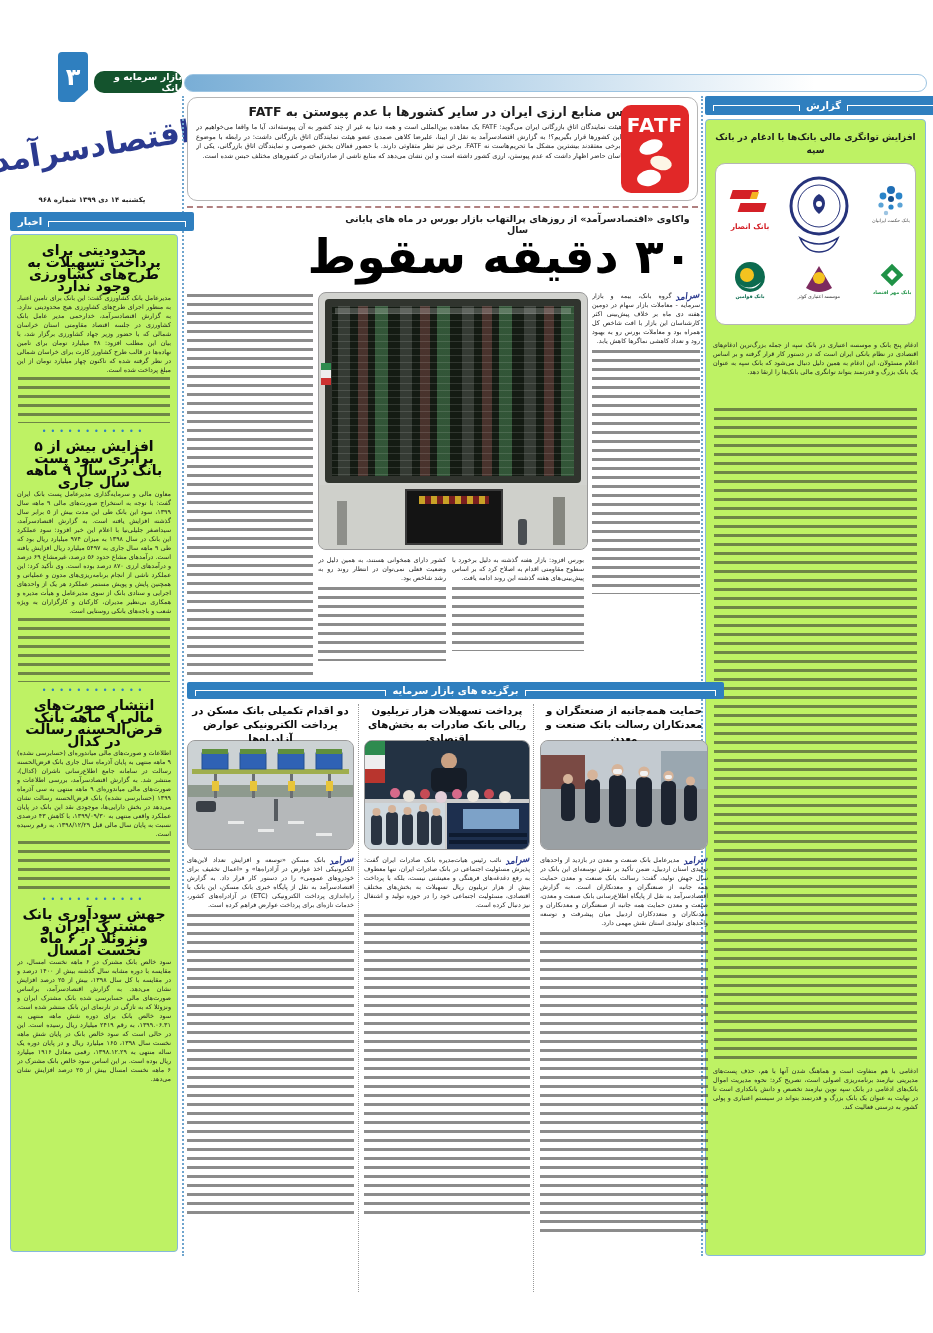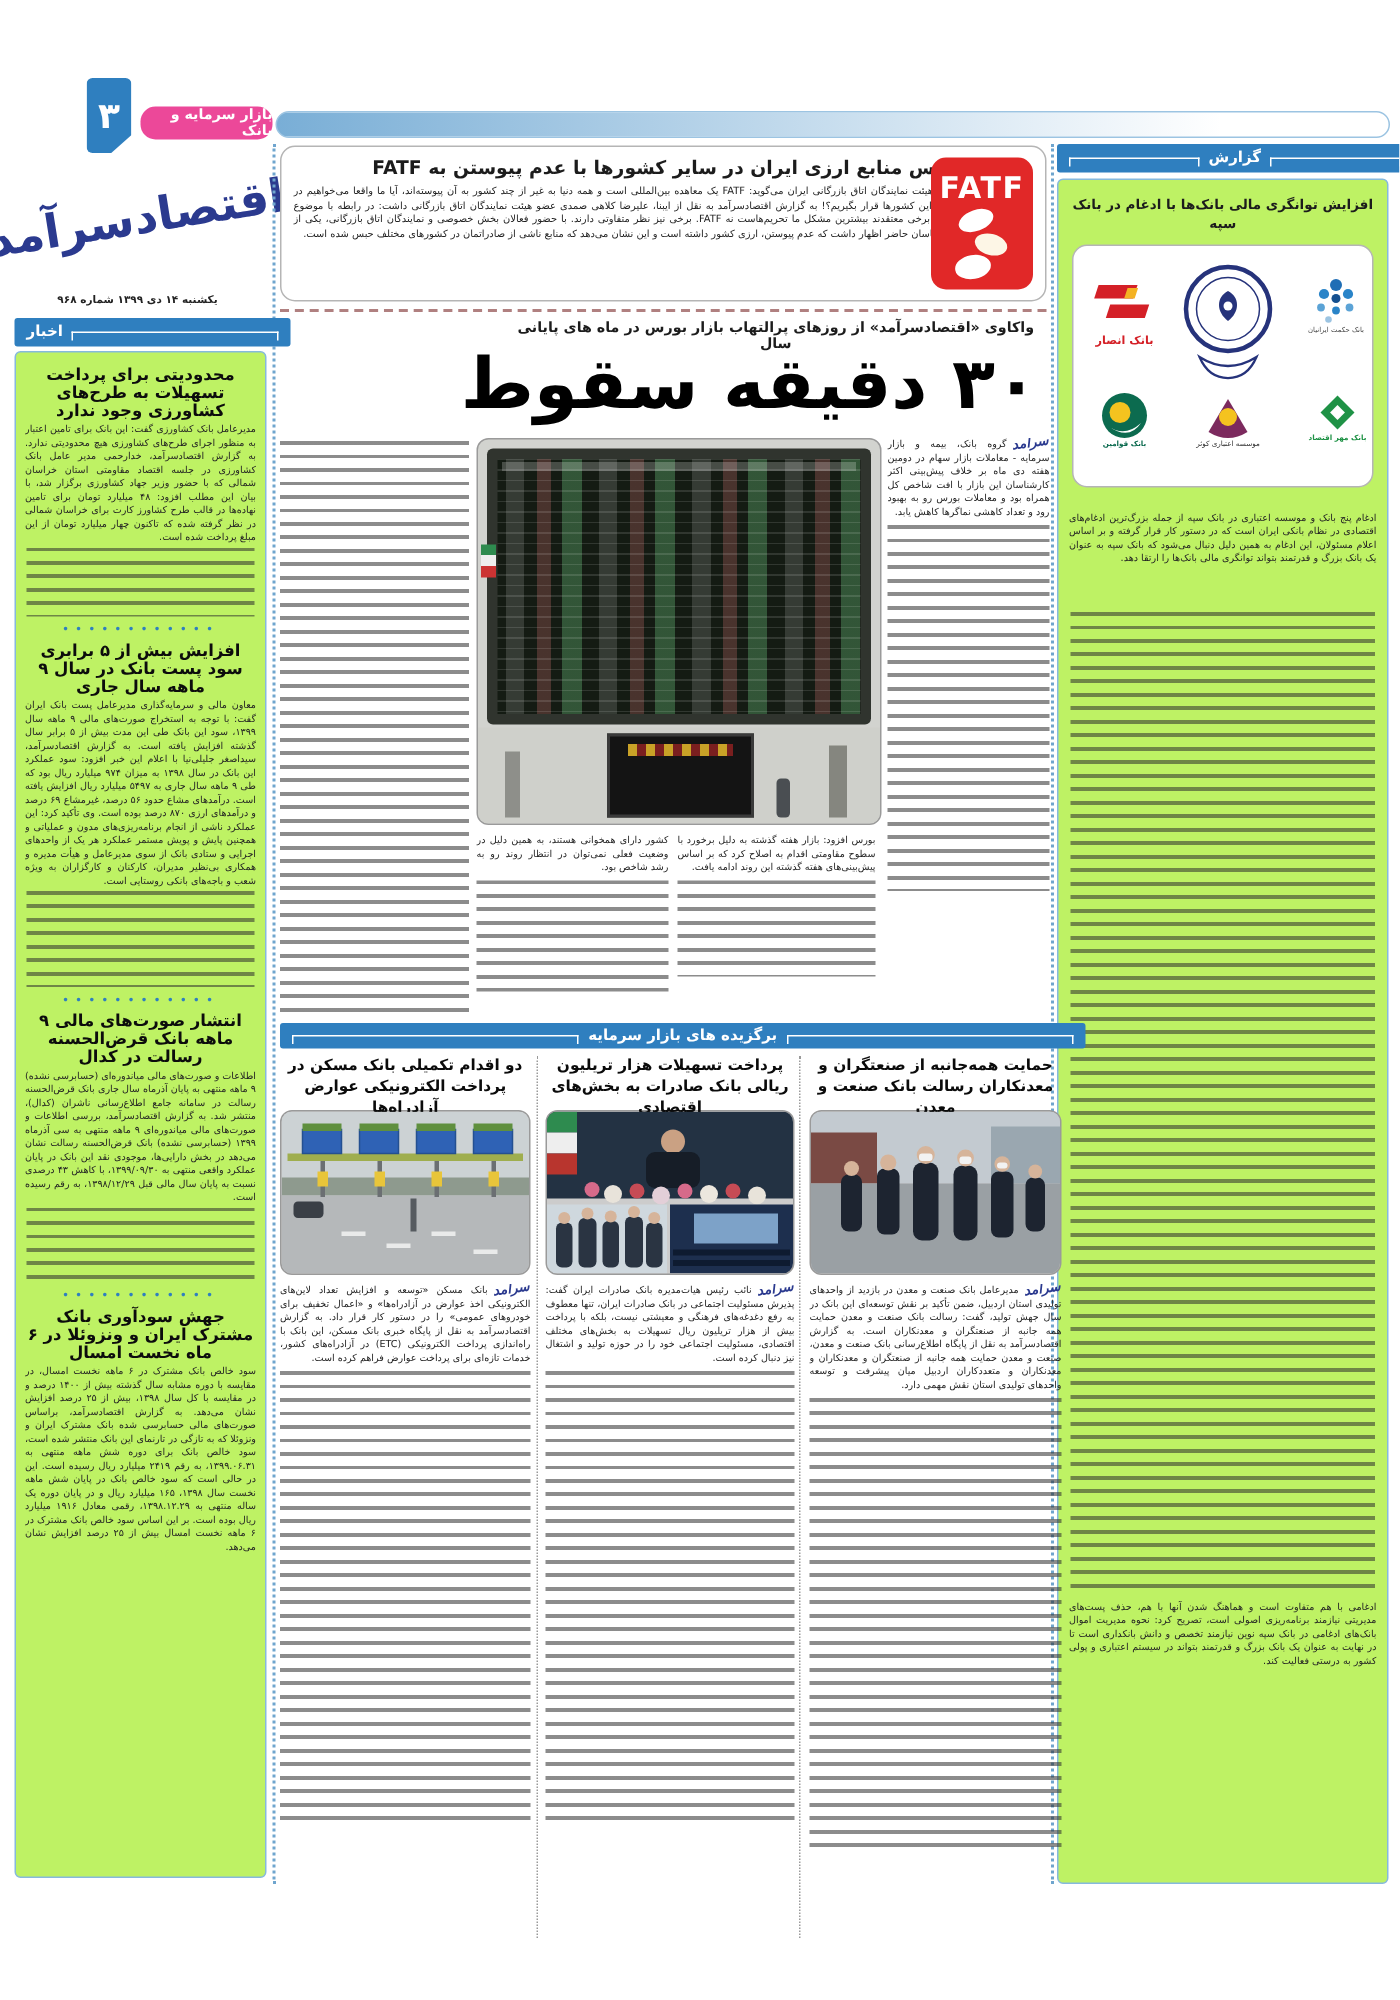--- a/index.html
+++ b/index.html
@@ -10,21 +10,21 @@
   .bar{display:flex;align-items:center;gap:6px;background:#2f7fbf;color:#fff;
        border-radius:2px;padding:0 8px;font-weight:bold;}
   .bar i{flex:1;height:5px;border:1.5px solid #fff;border-bottom:none;margin-top:5px;}
   .bar .t{white-space:nowrap;}
   
   .frame{border:1.5px solid #86b9dd;border-radius:4px;background:#bef264;}
   .gray-frame{border:1px solid #b5b5b5;border-radius:10px;background:#fff;}
   
   .body-tx{font-size:6.4px;line-height:9px;text-align:justify;color:#222;overflow:hidden;}
   .tx-fill{background:repeating-linear-gradient(180deg, rgba(45,45,45,.55) 0 2.6px, rgba(255,255,255,0) 2.6px 9px);}
-  .news-h{font-size:11px;font-weight:bold;text-align:center;line-height:12px;color:#0c0c0c;margin:2px 0;}
+  .news-h{font-size:14px;font-weight:bold;text-align:center;line-height:12px;color:#0c0c0c;margin:2px 0;}
   .dots{color:#2f7fbf;text-align:center;font-size:8px;letter-spacing:4px;line-height:13px;}
   .brand{color:#2b3a8f;font-weight:bold;font-style:italic;font-size:9px;float:right;
          margin-left:4px;transform:rotate(-8deg);}
   .hl-h{font-size:10.2px;font-weight:bold;line-height:14px;text-align:center;color:#0b0b0b;height:32px;}
   .photo{border:1px solid #9a9a9a;border-radius:8px;overflow:hidden;background:#ccc;}
   .vdot{border-left:2px dotted #6fa5ce;width:0;}
   .vdot-gray{border-left:1.5px dotted #9a9a9a;width:0;}
   svg{display:block;}
 </style>
 </head>
@@ -32,21 +32,21 @@
 
 <div id="page">
 
   <div class="abs" style="left:58px;top:52px;width:30px;height:50px;background:#2f7fbf;color:#fff;
        font-weight:bold;font-size:24px;display:flex;align-items:center;justify-content:center;
        clip-path:polygon(0 0,100% 0,100% 76%,55% 100%,0 100%);border-radius:4px;">
     <span>۳</span>
   </div>
   <div class="abs" style="left:184px;top:74px;width:741px;height:16px;border:1px solid #9cc4e2;border-radius:9px;
        background:linear-gradient(to right,#79aed6,rgba(255,255,255,0) 85%);"></div>
-  <div class="abs" style="left:94px;top:71px;width:88px;height:22px;background:#ec4899;border-radius:10px;
+  <div class="abs" style="left:94px;top:71px;width:88px;height:22px;background:#14532d;border-radius:10px;
        color:#fff;font-weight:bold;font-size:9.5px;display:flex;align-items:center;justify-content:center;">
     <span>بازار سرمایه و بانک</span>
   </div>
 
   <div class="abs" style="left:6px;top:98px;width:172px;height:96px;display:flex;align-items:center;justify-content:center;">
     <span style="font-size:31px;font-weight:bold;color:#2b3a8f;transform:rotate(-9deg);letter-spacing:-1px;">اقتصادسرآمد</span>
   </div>
   <div class="abs" style="left:12px;top:196px;width:160px;text-align:center;font-size:7px;font-weight:bold;color:#222;">یکشنبه ۱۴ دی ۱۳۹۹    شماره ۹۶۸</div>
 
   <div class="abs vdot" style="left:182px;top:96px;height:1160px;"></div>

